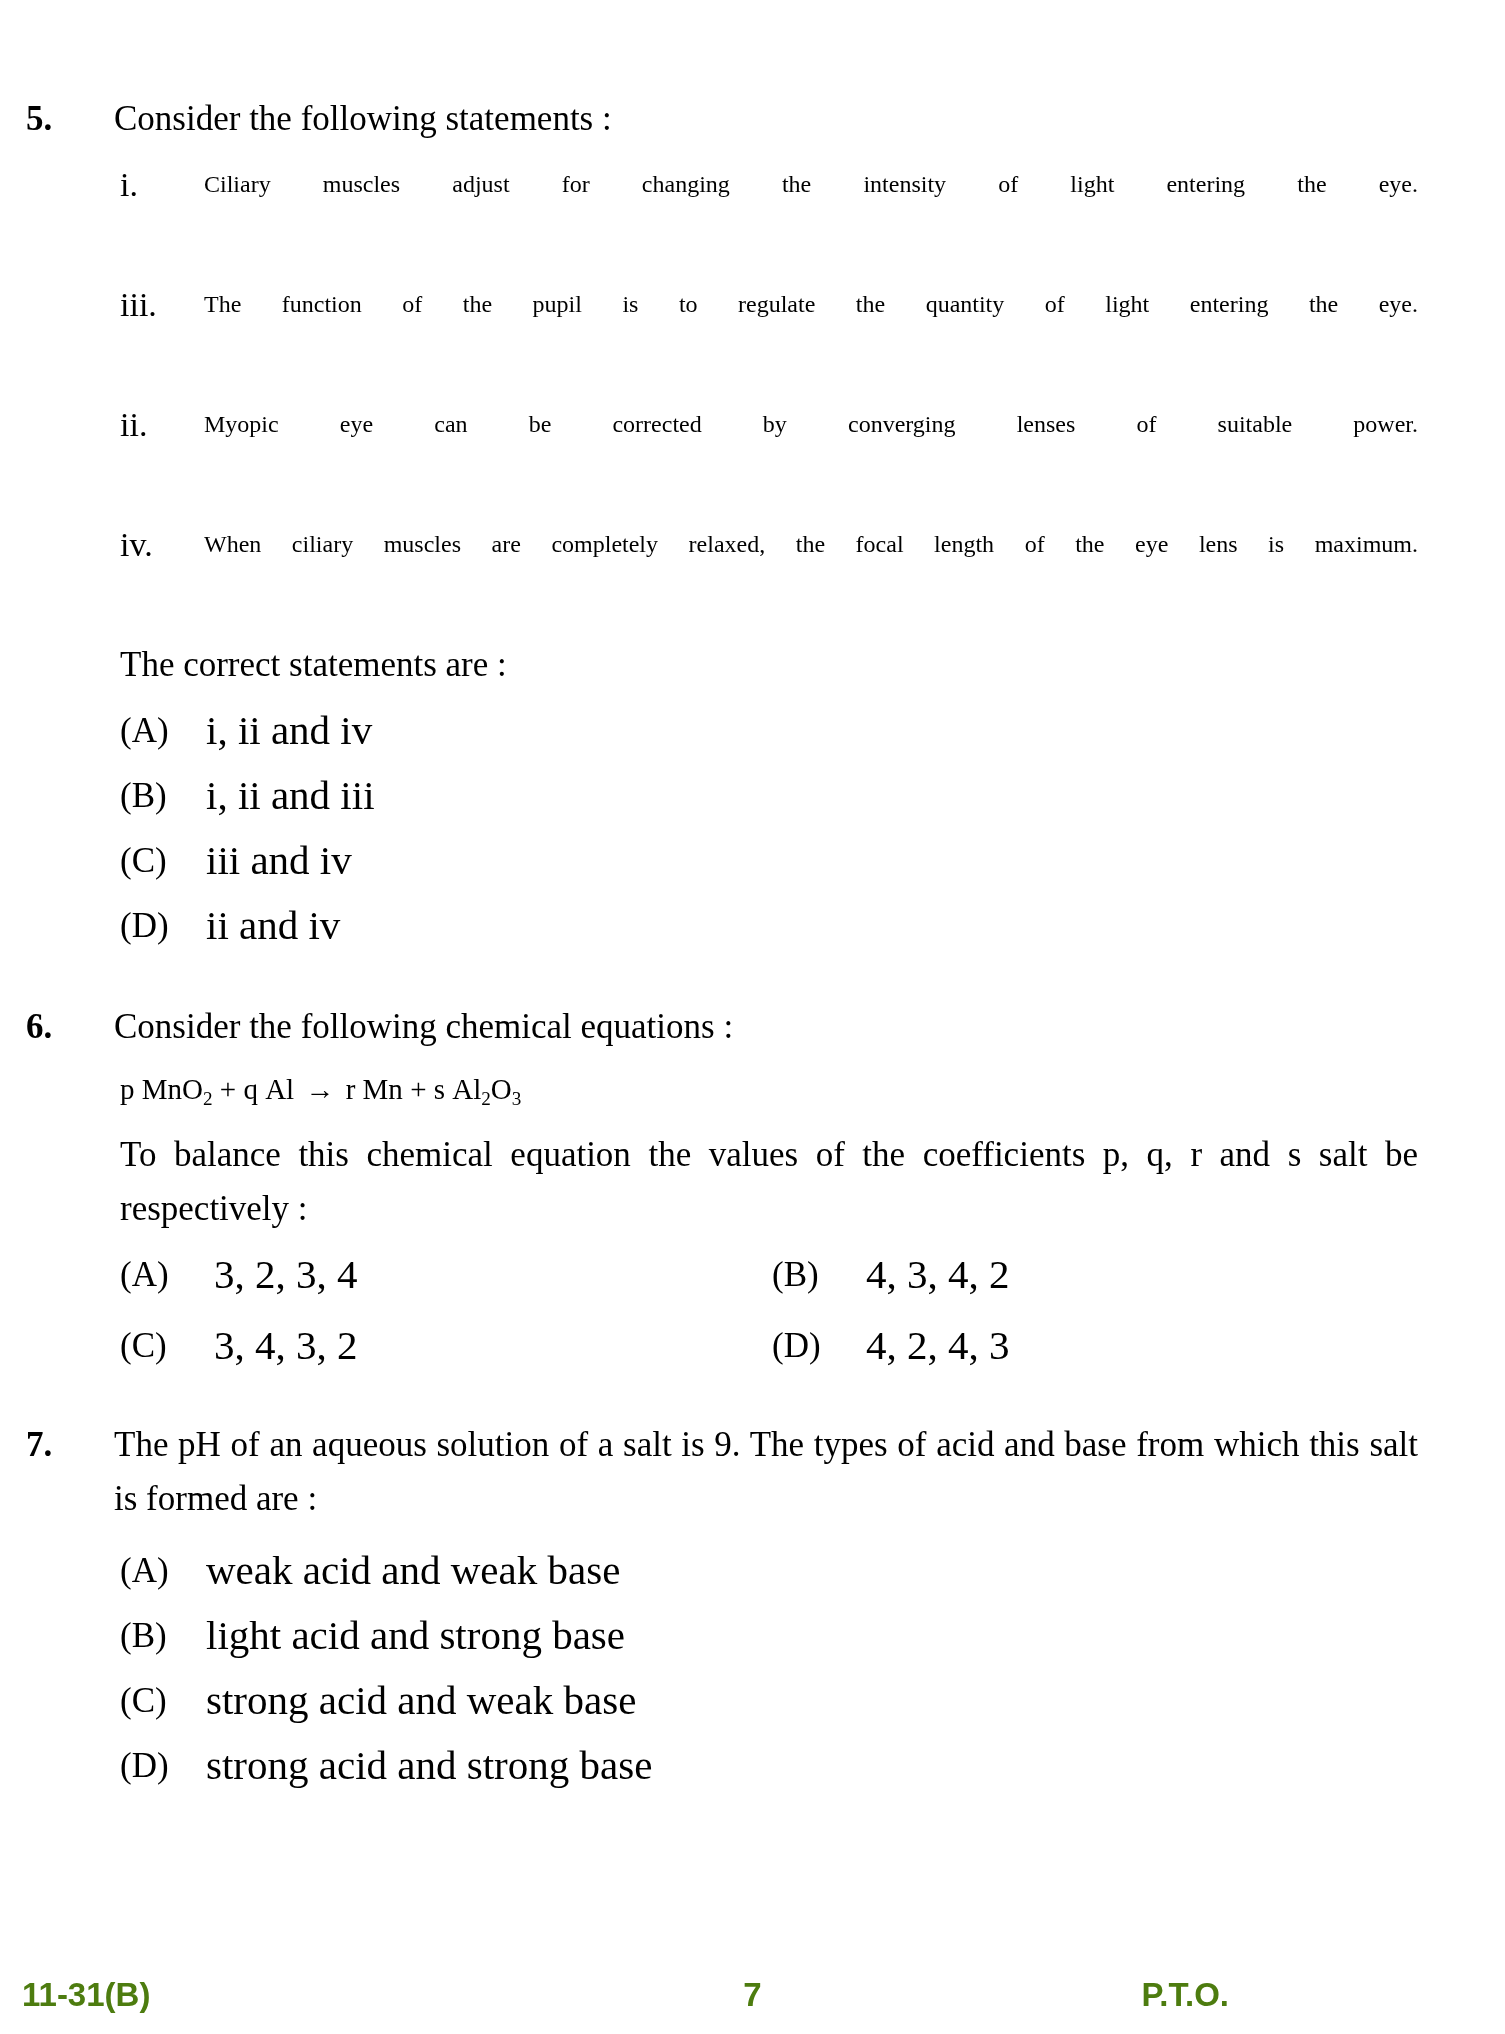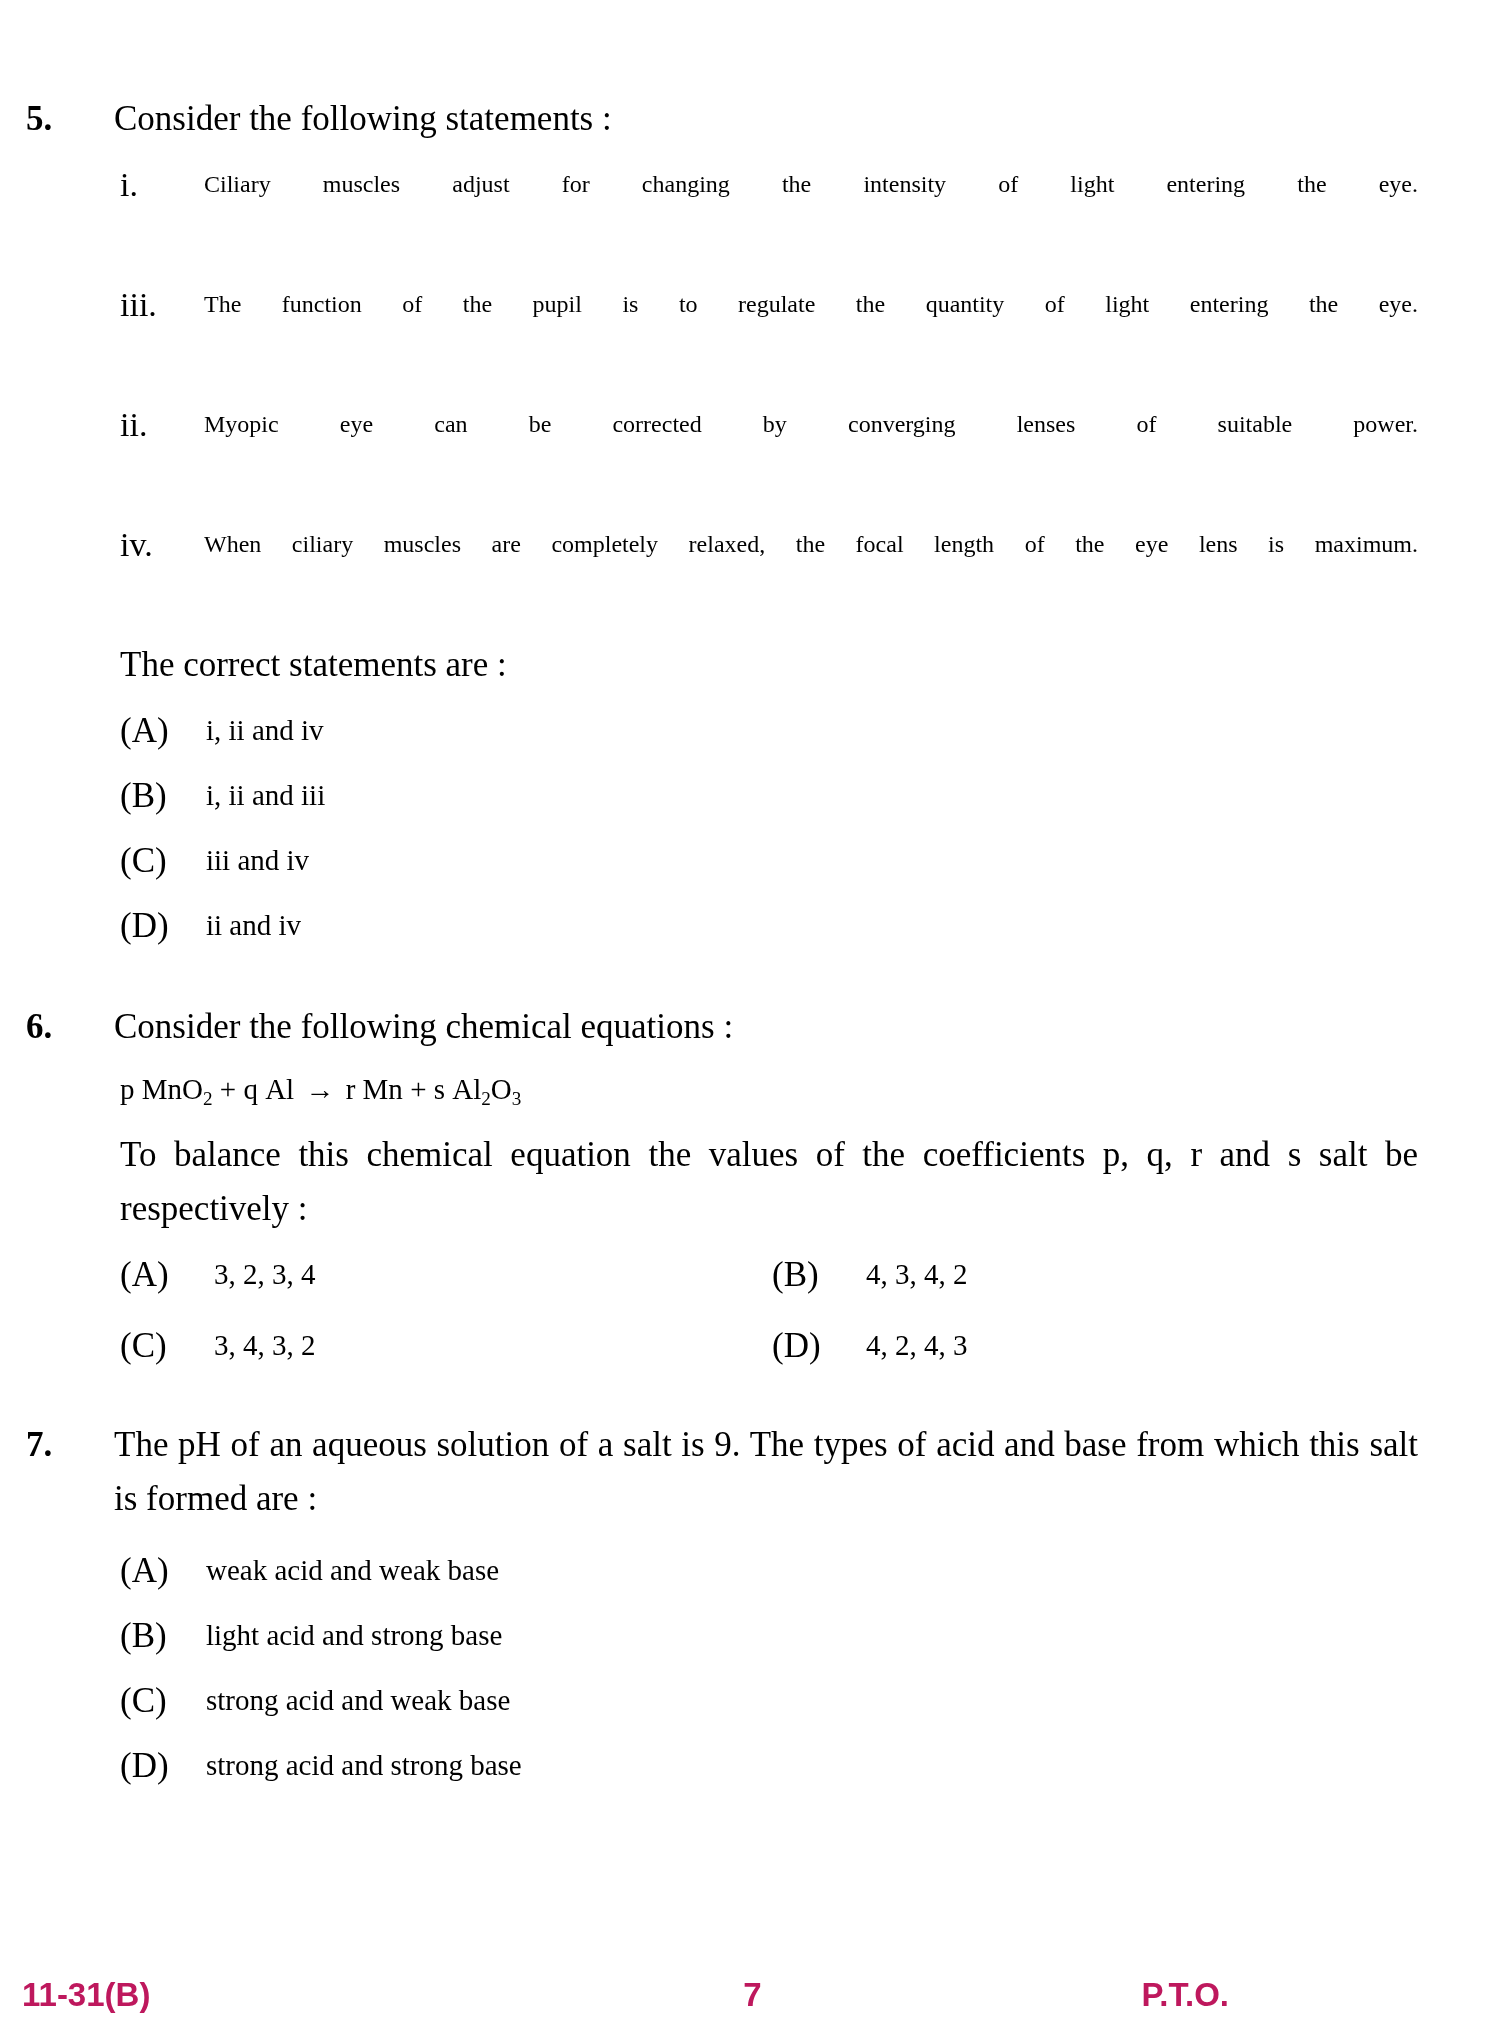--- a/index.html
+++ b/index.html
@@ -103,21 +103,21 @@
   }
   .opt-label {
     width: 92px;
     flex: 0 0 92px;
     font-size: 35px;
     line-height: 53px;
     padding-left: 6px;
     box-sizing: border-box;
   }
   .opt-text {
-    font-size: 29px;
+    font-size: 41px;
     line-height: 53px;
   }
 
   
   .options-grid {
     margin-top: 12px;
   }
   .opt-row {
     display: flex;
     margin-bottom: 18px;
@@ -157,21 +157,21 @@
   
   .footer {
     position: absolute;
     left: 0;
     bottom: 16px;
     width: 1241px;
     height: 46px;
     font-family: "Liberation Sans", "DejaVu Sans", sans-serif;
     font-size: 33px;
     line-height: 46px;
-    color: #be185d;
+    color: #4d7c0f;
   }
   .footer-left {
     position: absolute;
     left: 22px;
     top: 0;
     font-weight: bold;
   }
   .footer-center {
     position: absolute;
     left: 0;

